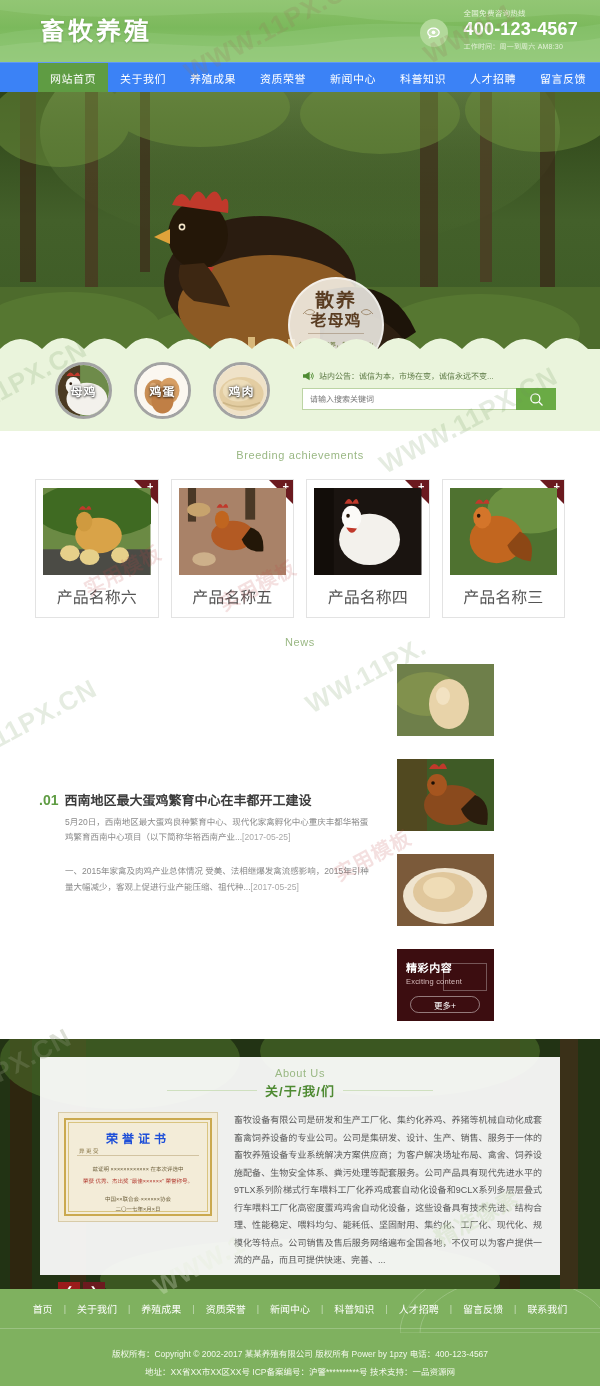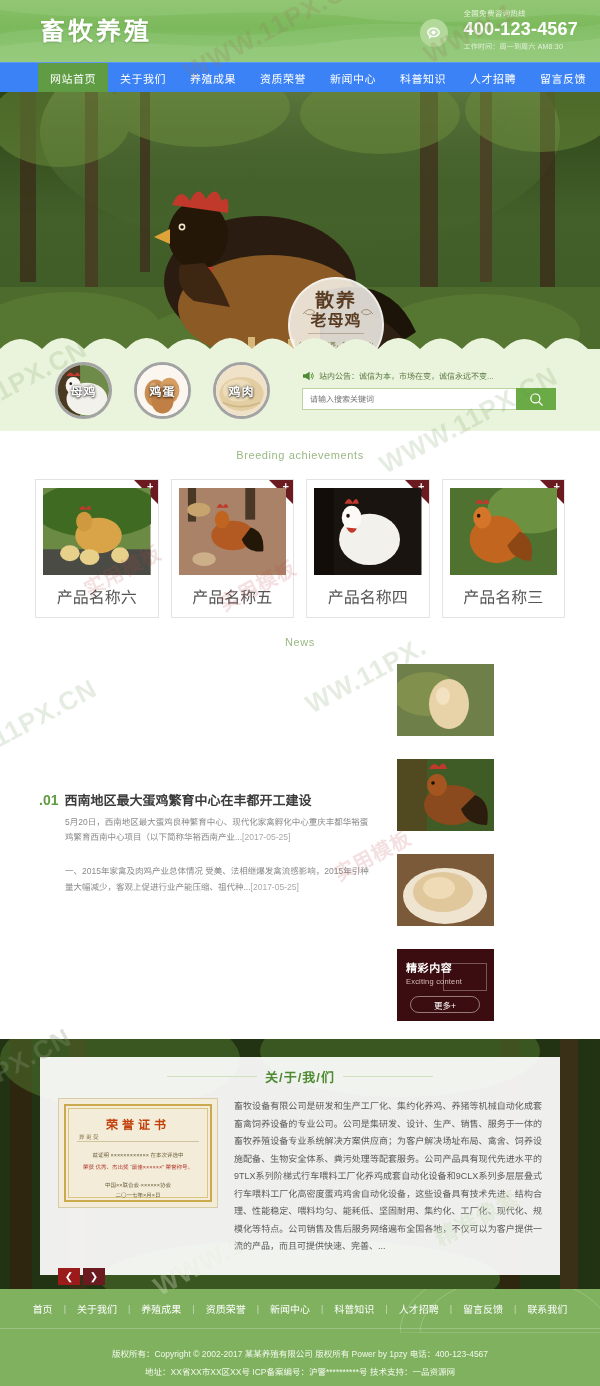--- a/index.html
+++ b/index.html
@@ -161,21 +161,21 @@
     position:absolute; left:40px; top:18px; right:40px; bottom:14px;
     background:rgba(255,255,255,.93);
   }
   .about-body { display:flex; padding:6px 18px 0; gap:16px; }
   .cert {
     width:160px; height:110px; flex:none; position:relative;
     background:#f3ecd8; border:1px solid #d8cba8;
   }
   .cert-inner { position:absolute; inset:5px; border:2px solid #caa94f; }
   .cert-inner2 { position:absolute; inset:9px; border:1px solid #d9c480; }
-  .cert-title { position:absolute; left:0; right:0; top:16px; text-align:center; font-size:12px; font-weight:bold; color:#c2410c; letter-spacing:4px; }
+  .cert-title { position:absolute; left:0; right:0; top:16px; text-align:center; font-size:12px; font-weight:bold; color:#1d4ed8; letter-spacing:4px; }
   .cert-sub { position:absolute; left:20px; top:34px; font-size:5.5px; color:#8d7b4e; }
   .cert-line { position:absolute; left:18px; right:18px; height:1px; background:rgba(150,120,60,.35); }
   .cert-txt { position:absolute; left:18px; right:18px; font-size:5.5px; color:#6d5f3c; line-height:1.7; text-align:center; }
   .cert-red { color:#b23a30; }
   .about-text { font-size:9px; color:#5a5a5a; line-height:1.95; text-align:justify; }
 
   .arrows { display:flex; gap:3px; padding:12px 0 0 18px; }
   .arrows div { width:22px; height:17px; background:#9b1b1b; color:#fff; display:flex; align-items:center; justify-content:center; font-size:10px; cursor:pointer; }
   .arrows div.dark { background:#6b1a1f; }
 
@@ -485,20 +485,21 @@
         <rect x="560" y="0" width="18" height="250" fill="#40301a"></rect>
       </g>
       <g opacity=".6" fill="#4d6f2a">
         <ellipse cx="120" cy="20" rx="120" ry="50"></ellipse>
           <ellipse cx="400" cy="12" rx="140" ry="46"></ellipse>
         <ellipse cx="300" cy="240" rx="200" ry="40"></ellipse>
       </g>
     </svg>
     <div class="about-panel">
       <div class="sec-head" style="padding:10px 0 6px">
+        <div class="sec-en">About Us</div>
         <div class="sec-cn-wrap">
           <div class="sec-line" style="width:90px"></div>
           <div class="sec-cn">关/于/我/们</div>
           <div class="sec-line" style="width:90px"></div>
         </div>
       </div>
       <div class="about-body">
         <div class="cert">
           <div class="cert-inner"></div>
           <div class="cert-inner2"></div>

